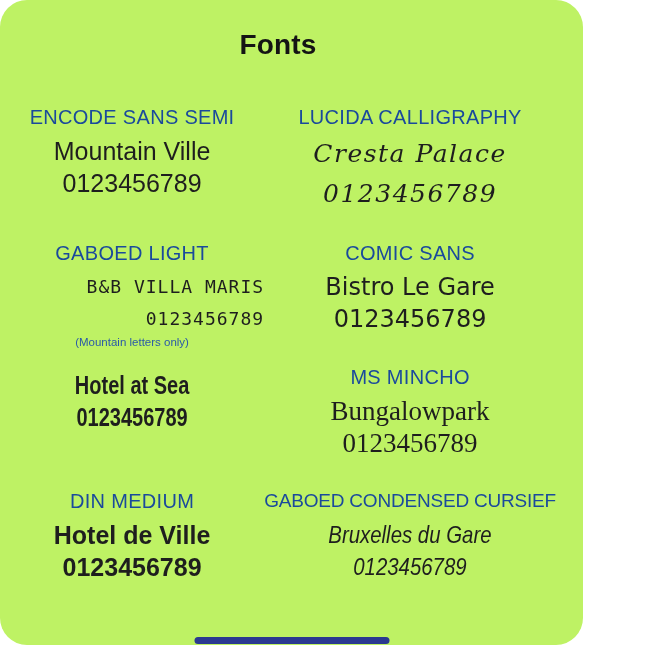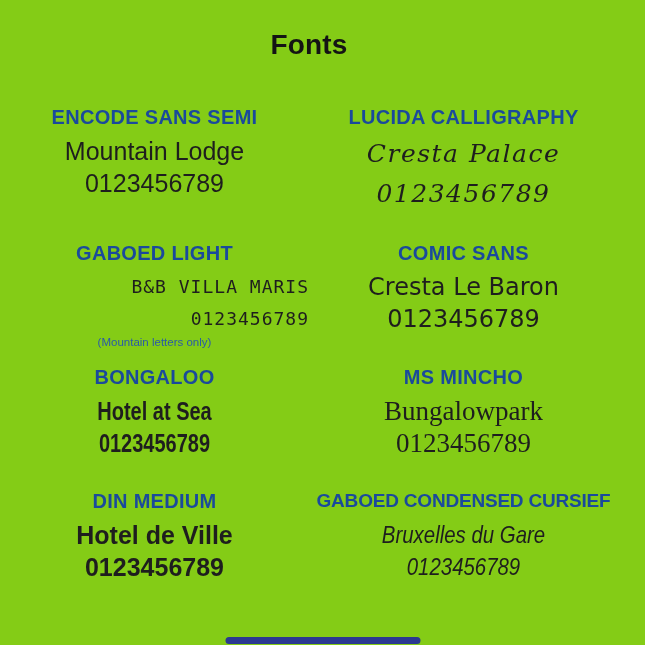--- a/index.html
+++ b/index.html
@@ -6,23 +6,24 @@
     --accent:#1a4a9c;
     --text:#1e1e1e;
     --note:#2a5aa8;
     --home-indicator:#2b3990;
   }
   *{margin:0;padding:0;box-sizing:border-box;}
   html,body{background:#ffffff;}
   body{font-family:"Liberation Sans",sans-serif;}
   .screen{
     position:relative;
-    width:645px;height:645px;
-    background:#84cc16;
+    width:583px;height:645px;
+    background:#bef264;
     overflow:hidden;
+    border-radius:27px;
   }
   .content{margin-right:27px;}
   .page-title{
     margin-top:28px;
     text-align:center;
     font-size:28px;
     line-height:34px;
     font-weight:bold;
     color:#141414;
     letter-spacing:0.2px;
@@ -31,21 +32,21 @@
     display:grid;
     grid-template-columns:1fr 1fr;
     grid-template-rows:136px 124px 124px auto;
     margin-top:42px;
   }
   .cell{text-align:center;}
   .fname{
     font-family:"Liberation Sans",sans-serif;
     font-size:20px;
     line-height:26px;
-    font-weight:bold;
+    font-weight:normal;
     letter-spacing:0.3px;
     color:var(--accent);
     white-space:nowrap;
   }
   .sample,.digits{
     color:var(--text);
     line-height:32px;
     white-space:nowrap;
   }
   .sample{margin-top:5px;}
@@ -78,45 +79,44 @@
 <body>
 
 <div class="screen">
   <div class="content">
     <h1 class="page-title">Fonts</h1>
 
     <div class="grid">
 
       <section class="cell f-encode">
         <h2 class="fname">ENCODE SANS SEMI</h2>
-        <p class="sample">Mountain Lodge</p>
+        <p class="sample">Mountain Ville</p>
         <p class="digits">0123456789</p>
       </section>
 
       <section class="cell f-lucida">
         <h2 class="fname">LUCIDA CALLIGRAPHY</h2>
         <p class="sample">Cresta Palace</p>
         <p class="digits">0123456789</p>
       </section>
 
       <section class="cell f-gaboed">
         <h2 class="fname">GABOED LIGHT</h2>
         <p class="sample">B&amp;B VILLA MARIS</p>
         <p class="digits">0123456789</p>
         <p class="note">(Mountain letters only)</p>
       </section>
 
       <section class="cell f-comic">
         <h2 class="fname">COMIC SANS</h2>
-        <p class="sample">Cresta Le Baron</p>
+        <p class="sample">Bistro Le Gare</p>
         <p class="digits">0123456789</p>
       </section>
 
       <section class="cell f-bongaloo">
-        <h2 class="fname">BONGALOO</h2>
         <p class="sample">Hotel at Sea</p>
         <p class="digits">0123456789</p>
       </section>
 
       <section class="cell f-mincho">
         <h2 class="fname">MS MINCHO</h2>
         <p class="sample">Bungalowpark</p>
         <p class="digits">0123456789</p>
       </section>
 

